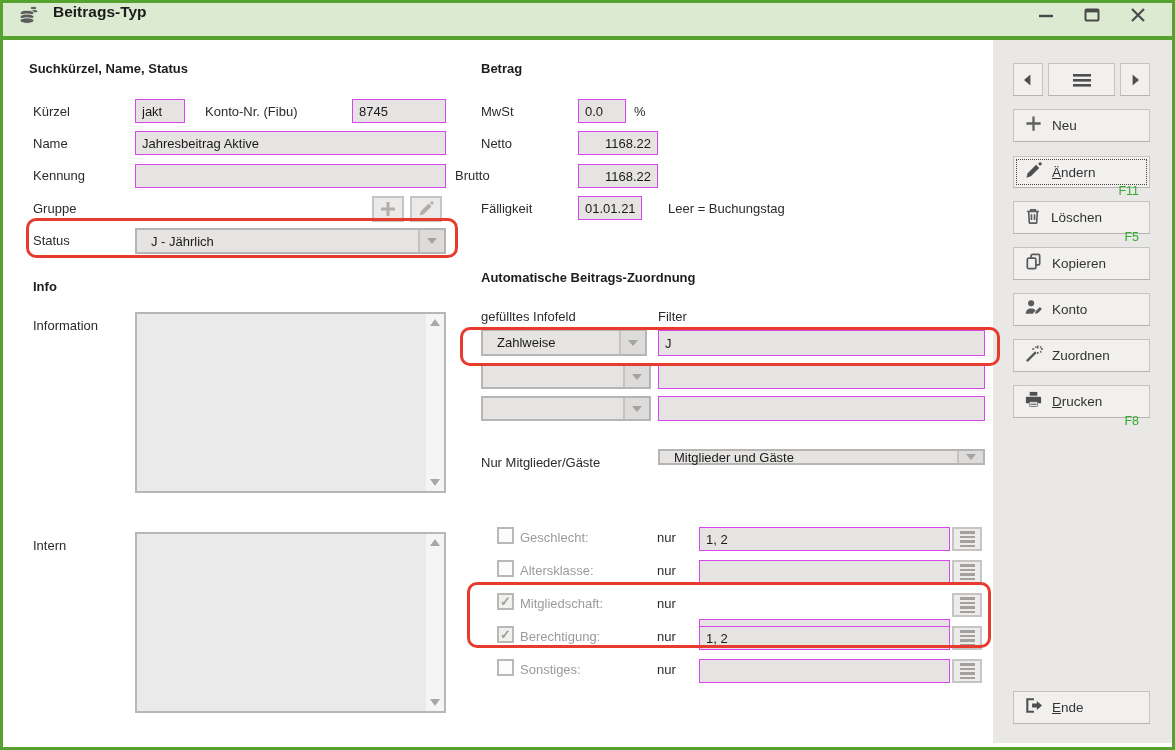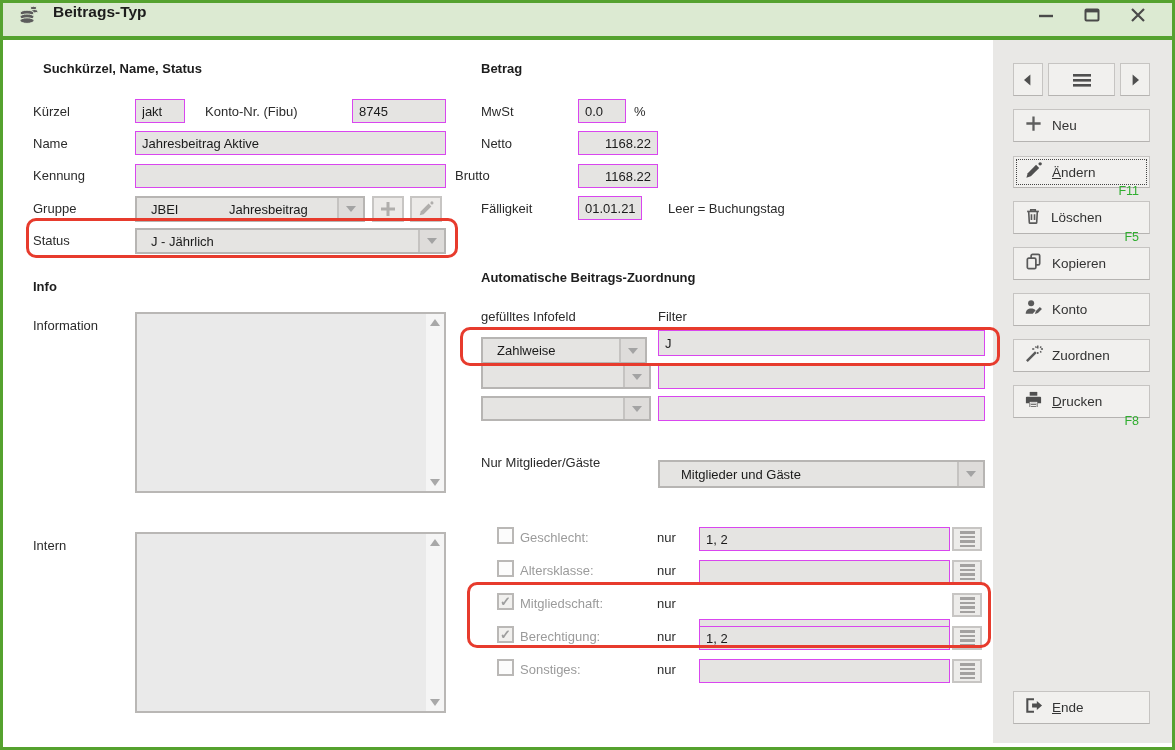--- a/index.html
+++ b/index.html
@@ -98,41 +98,34 @@
             <path d="M5 5l12 12M17 5L5 17" stroke="#4a4a4a" stroke-width="2.2" fill="none"></path>
           </svg>
       </span>
     </div>
   </div>
 
   <div class="main">
 
     <div class="sidebar"></div>
 
-    <div class="hd" style="left:40px; top:21px;">Suchkürzel, Name, Status</div>
+    <div class="hd" style="left:26px; top:21px;">Suchkürzel, Name, Status</div>
 
     <div class="lbl" style="left:30px; top:64px;">Kürzel</div>
     <input class="inp" style="left: 132px; top: 59px; width: 50px;" value="jakt">
     <div class="lbl" style="left:202px; top:64px;">Konto-Nr. (Fibu)</div>
     <input class="inp" style="left: 349px; top: 59px; width: 94px;" value="8745">
 
     <div class="lbl" style="left:30px; top:96px;">Name</div>
     <input class="inp" style="left: 132px; top: 91px; width: 311px;" value="Jahresbeitrag Aktive">
 
     <div class="lbl" style="left:30px; top:128px;">Kennung</div>
     <input class="inp" style="left: 132px; top: 124px; width: 311px;" value="">
 
     <div class="lbl" style="left:30px; top:161px;">Gruppe</div>
-    <div class="combo" style="left:132px; top:156px; width:230px;">
-      <span class="val">JBEI</span>
-      <span class="val2" style="flex:2;">Jahresbeitrag</span>
-      <span class="arrowbox">
-          <span class="tri-dn"></span>
-        </span>
-    </div>
     <div class="sqbtn" style="left:369px; top:156px;">
       <svg width="20" height="20" viewBox="0 0 20 20">
           <path d="M10 3v14M3 10h14" stroke="#b0aeac" stroke-width="3" fill="none"></path>
         </svg>
     </div>
     <div class="sqbtn" style="left:407px; top:156px;">
       <svg width="18" height="18" viewBox="0 0 20 20">
           <g fill="#b0aeac">
             <path d="M3 17l1.3-4.4 8.6-8.6 3.1 3.1-8.6 8.6L3 17z"></path>
             <circle cx="16.6" cy="3.2" r="1.7"></circle>
@@ -182,21 +175,21 @@
 
     <div class="lbl" style="left:478px; top:161px;">Fälligkeit</div>
     <input class="inp" style="left: 575px; top: 156px; width: 64px;" value="01.01.21">
     <div class="lbl" style="left:665px; top:161px;">Leer = Buchungstag</div>
 
     <div class="hd" style="left:478px; top:230px;">Automatische Beitrags-Zuordnung</div>
 
     <div class="lbl" style="left:478px; top:269px;">gefülltes Infofeld</div>
     <div class="lbl" style="left:655px; top:269px;">Filter</div>
 
-    <div class="combo" style="left:478px; top:289px; width:166px; height:27px;margin-top:8px;">
+    <div class="combo" style="left:478px; top:289px; width:166px; height:27px;">
       <span class="val">Zahlweise</span>
       <span class="arrowbox">
           <span class="tri-dn"></span>
         </span>
     </div>
     <input class="inp" style="left: 655px; top: 290px; width: 327px; height: 26px;" value="J">
 
     <div class="combo" style="left:478px; top:324px; width:170px; height:25px;">
       <span class="val"></span>
       <span class="arrowbox">
@@ -207,21 +200,21 @@
 
     <div class="combo" style="left:478px; top:356px; width:170px; height:25px;">
       <span class="val"></span>
       <span class="arrowbox">
           <span class="tri-dn"></span>
         </span>
     </div>
     <input class="inp" style="left: 655px; top: 356px; width: 327px; height: 25px;" value="">
 
     <div class="lbl" style="left:478px; top:415px;">Nur Mitglieder/Gäste</div>
-    <div class="combo" style="left:655px; top:420px; width:327px; height:28px;padding-left:7px;">
+    <div class="combo" style="left:655px; top:409px; width:327px; height:16px;">
       <span class="val">Mitglieder und Gäste</span>
       <span class="arrowbox">
           <span class="tri-dn"></span>
         </span>
     </div>
 
     <div class="cb" style="left:494px; top:487px;">
         <span style="visibility: hidden;">✓</span>
       </div>
     <div class="lbl gray" style="left:517px; top:490px;">Geschlecht:</div>

